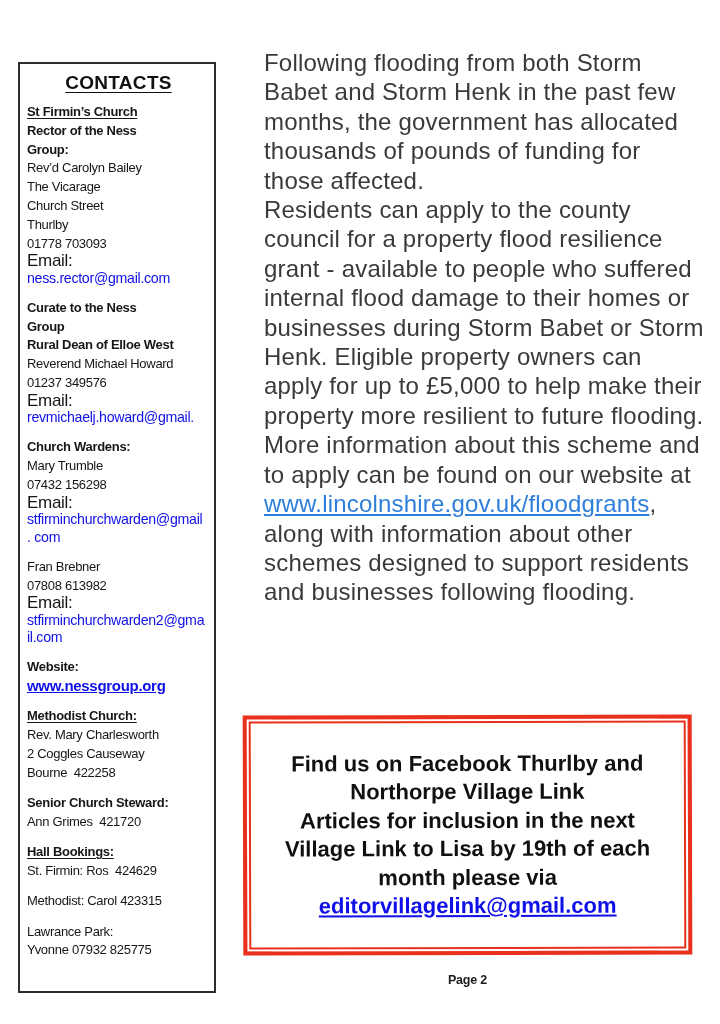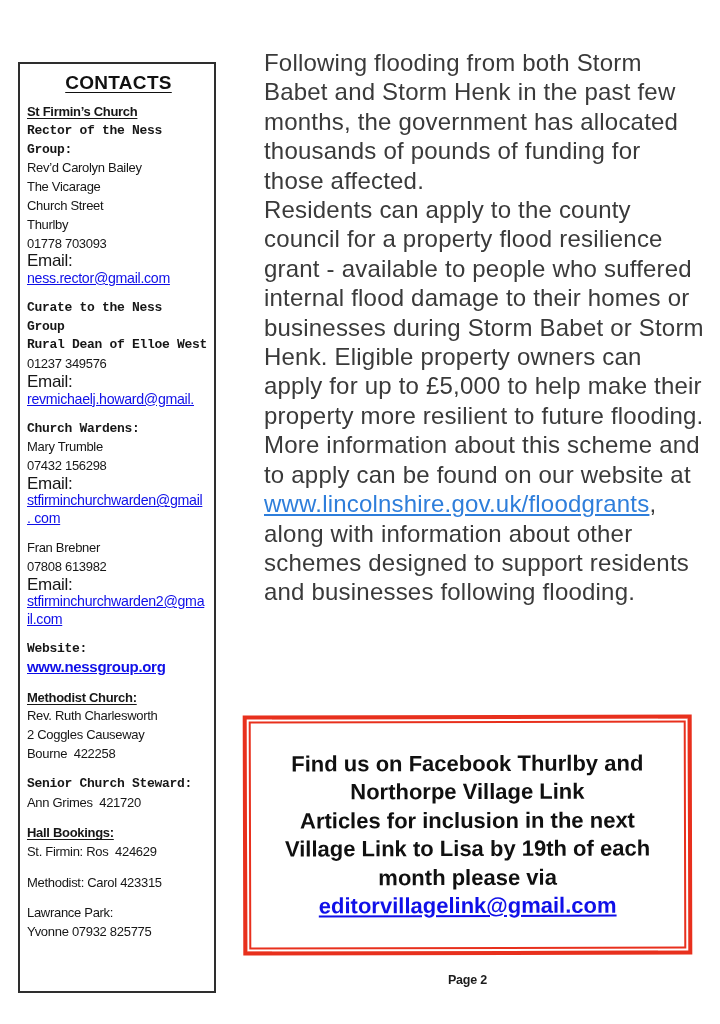--- a/index.html
+++ b/index.html
@@ -18,25 +18,25 @@
   }
   .contacts-title {
     text-align: center; font-weight: bold; font-size: 19px; line-height: 22px;
     color: #111; text-decoration: underline; text-underline-offset: 3px;
     margin-bottom: 9px; letter-spacing: .3px;
   }
   .sb-line {
     font-size: 13px; line-height: 18.8px; color: #161616;
     white-space: pre; letter-spacing: -0.3px;
   }
-  .sb-line.b  { font-weight: bold; font-family: Liberation Mono, monospace; }
+  .sb-line.b  { font-weight: bold; }
   .sb-line.bu { font-weight: bold; text-decoration: underline; text-underline-offset: 2px; }
   .sb-line.s  { font-size: 17px; line-height: 16.5px; }
   .sb-line.l  { font-size: 14.2px; line-height: 17.5px; color: var(--link-blue, #0000EE);
-                text-decoration: underline; display: block; cursor: pointer; }
+                display: block; cursor: pointer; }
   .sb-line.lb { font-size: 15px; line-height: 18.8px; font-weight: bold;
                 color: var(--link-blue, #0000EE); text-decoration: underline; display: block; cursor: pointer; }
   .sb-line.blank { height: 11.5px; }
 
   
   .article {
     position: absolute; left: 264px; top: 48px; width: 440px;
     font-size: 24px; line-height: 29.4px; color: #3a3a3a; letter-spacing: .2px;
   }
   .article p { margin: 0; }
@@ -82,20 +82,21 @@
         <div class="sb-line n">The Vicarage</div>
         <div class="sb-line n">Church Street</div>
         <div class="sb-line n">Thurlby</div>
         <div class="sb-line n">01778 703093</div>
         <div class="sb-line s">Email:</div>
         <a class="sb-line l">ness.rector@gmail.com</a>
         <div class="sb-line blank"></div>
         <div class="sb-line b">Curate to the Ness</div>
         <div class="sb-line b">Group</div>
         <div class="sb-line b">Rural Dean of Elloe West</div>
+        <div class="sb-line n">Reverend Michael Howard</div>
         <div class="sb-line n">01237 349576</div>
         <div class="sb-line s">Email:</div>
         <a class="sb-line l">revmichaelj.howard@gmail.</a>
         <div class="sb-line blank"></div>
         <div class="sb-line b">Church Wardens:</div>
         <div class="sb-line n">Mary Trumble</div>
         <div class="sb-line n">07432 156298</div>
         <div class="sb-line s">Email:</div>
         <a class="sb-line l">stfirminchurchwarden@gmail</a>
         <a class="sb-line l">. com</a>
@@ -103,21 +104,21 @@
         <div class="sb-line n">Fran Brebner</div>
         <div class="sb-line n">07808 613982</div>
         <div class="sb-line s">Email:</div>
         <a class="sb-line l">stfirminchurchwarden2@gma</a>
         <a class="sb-line l">il.com</a>
         <div class="sb-line blank"></div>
         <div class="sb-line b">Website:</div>
         <a class="sb-line lb">www.nessgroup.org</a>
         <div class="sb-line blank"></div>
         <div class="sb-line bu">Methodist Church:</div>
-        <div class="sb-line n">Rev. Ruth Charlesworth</div>
+        <div class="sb-line n">Rev. Mary Charlesworth</div>
         <div class="sb-line n">2 Coggles Causeway</div>
         <div class="sb-line n">Bourne  422258</div>
         <div class="sb-line blank"></div>
         <div class="sb-line b">Senior Church Steward:</div>
         <div class="sb-line n">Ann Grimes  421720</div>
         <div class="sb-line blank"></div>
         <div class="sb-line bu">Hall Bookings:</div>
         <div class="sb-line n">St. Firmin: Ros  424629</div>
         <div class="sb-line blank"></div>
         <div class="sb-line n">Methodist: Carol 423315</div>

